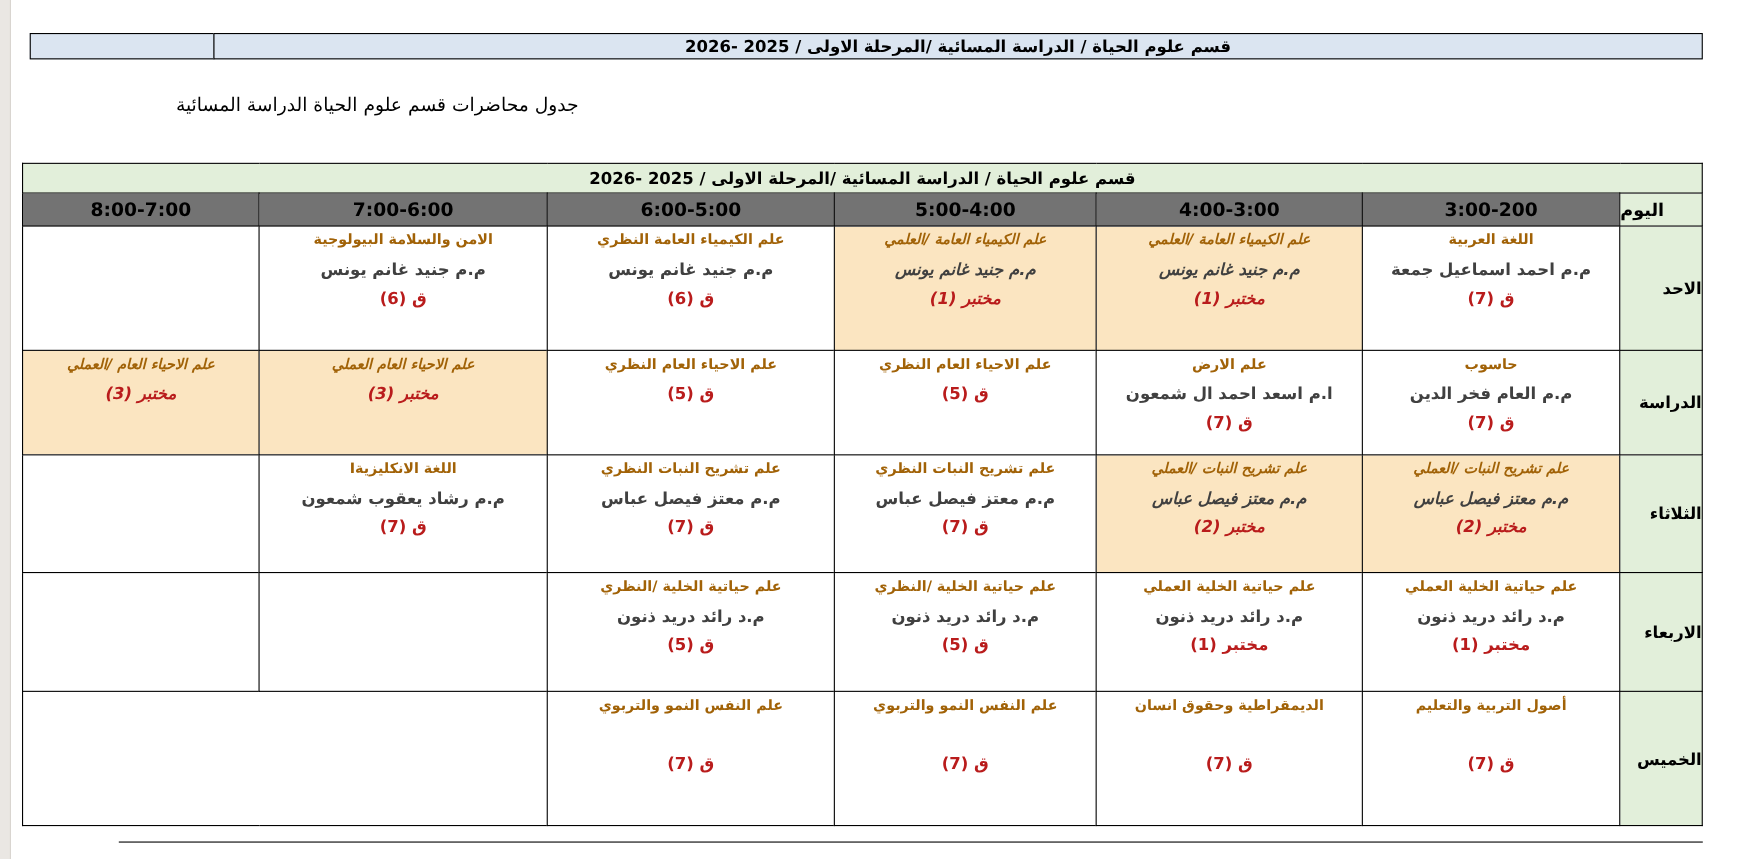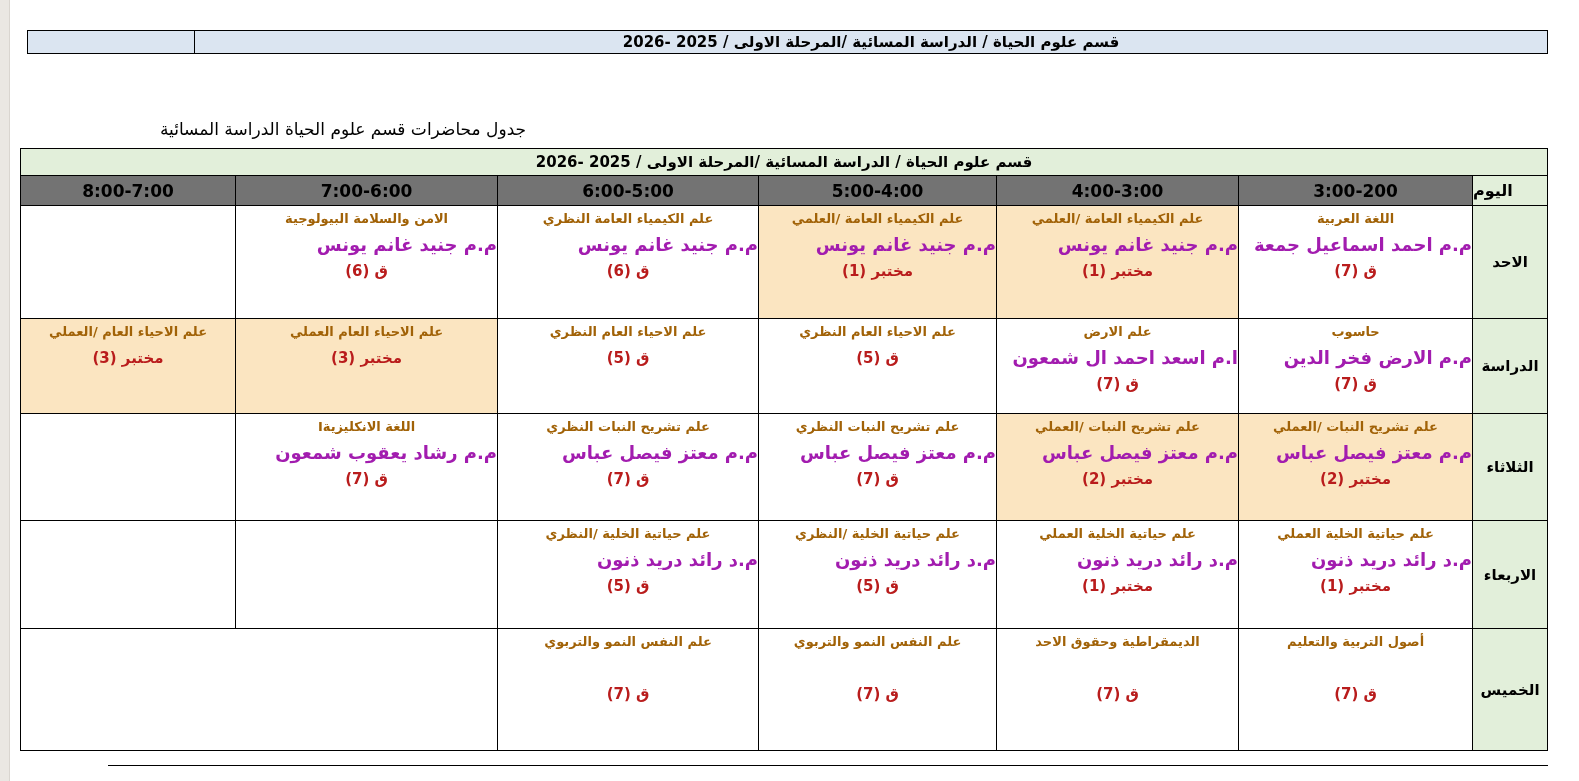--- a/index.html
+++ b/index.html
@@ -22,21 +22,21 @@
   .banner-main{
     position:absolute;left:194px;top:30px;width:1352px;height:22px;
     background:#dbe5f1;border:1px solid #000;
     display:flex;align-items:center;justify-content:center;
     direction:rtl;
     font-weight:bold;font-size:15px;color:#000;
   }
   .subtitle{
     position:absolute;left:138px;top:86px;width:410px;
     direction:rtl;text-align:center;
-    font-size:17px;color:#000;margin-top:33px;
+    font-size:17px;color:#000;
   }
   
   table.sched{
     position:absolute;left:20px;top:148px;
     border-collapse:collapse;table-layout:fixed;
     direction:rtl;
     width:1527px;
   }
   table.sched td, table.sched th{
     border:1px solid #000;
@@ -55,31 +55,31 @@
     font-weight:bold;font-size:17px;text-align:center;
     vertical-align:middle !important;
   }
   th.dayhdr{
     background:#e2efda;
     font-weight:bold;font-size:16px;text-align:left;
     vertical-align:middle !important;
   }
   td.day{
     background:#e2efda;
-    font-weight:bold;font-size:15px;text-align:center;
+    font-weight:bold;font-size:15px;text-align:right;
     vertical-align:middle !important;
   }
   td.slot{
     background:#ffffff;
     text-align:center;
     padding-top:7px;
   }
-  td.slot.hl{background:#fbe5c1;}
+  td.slot.hl{background:#fbe5c1;font-style:italic;}
   .course{font-weight:bold;font-size:13px;color:#a16207;line-height:26px;direction:rtl;}
-  .inst{font-weight:bold;font-size:18px;color:#a21caf;line-height:26px;direction:rtl;text-align:right;}
+  .inst{font-weight:bold;font-size:15px;color:#404040;line-height:26px;direction:rtl;}
   .inst.ghost{min-height:26px;}
   .room{font-weight:bold;font-size:15px;color:#b91c1c;line-height:26px;direction:rtl;}
   td.merged-empty{border-bottom:4px solid #000;}
   .bottom-rule{
     position:absolute;left:108px;top:765px;width:1440px;height:1px;
     background:#000;
   }
 </style>
 </head>
 <body>
@@ -144,21 +144,21 @@
         <div class="inst">م.م جنيد غانم يونس</div>
         <div class="room">ق (6)</div>
       </td>
       <td class="slot"></td>
     </tr>
 
     <tr style="height:95px">
       <td class="day">الدراسة</td>
       <td class="slot">
         <div class="course">حاسوب</div>
-        <div class="inst">م.م الارض فخر الدين</div>
+        <div class="inst">م.م العام فخر الدين</div>
         <div class="room">ق (7)</div>
       </td>
       <td class="slot">
         <div class="course">علم الارض</div>
         <div class="inst">ا.م اسعد احمد ال شمعون</div>
         <div class="room">ق (7)</div>
       </td>
       <td class="slot">
         <div class="course">علم الاحياء العام النظري</div>
         <div class="room">ق (5)</div>
@@ -234,21 +234,21 @@
     </tr>
 
     <tr style="height:122px">
       <td class="day">الخميس</td>
       <td class="slot">
         <div class="course">أصول التربية والتعليم</div>
         <div class="inst ghost"></div>
         <div class="room">ق (7)</div>
       </td>
       <td class="slot">
-        <div class="course">الديمقراطية وحقوق الاحد</div>
+        <div class="course">الديمقراطية وحقوق انسان</div>
         <div class="inst ghost"></div>
         <div class="room">ق (7)</div>
       </td>
       <td class="slot">
         <div class="course">علم النفس النمو والتربوي</div>
         <div class="inst ghost"></div>
         <div class="room">ق (7)</div>
       </td>
       <td class="slot">
         <div class="course">علم النفس النمو والتربوي</div>

